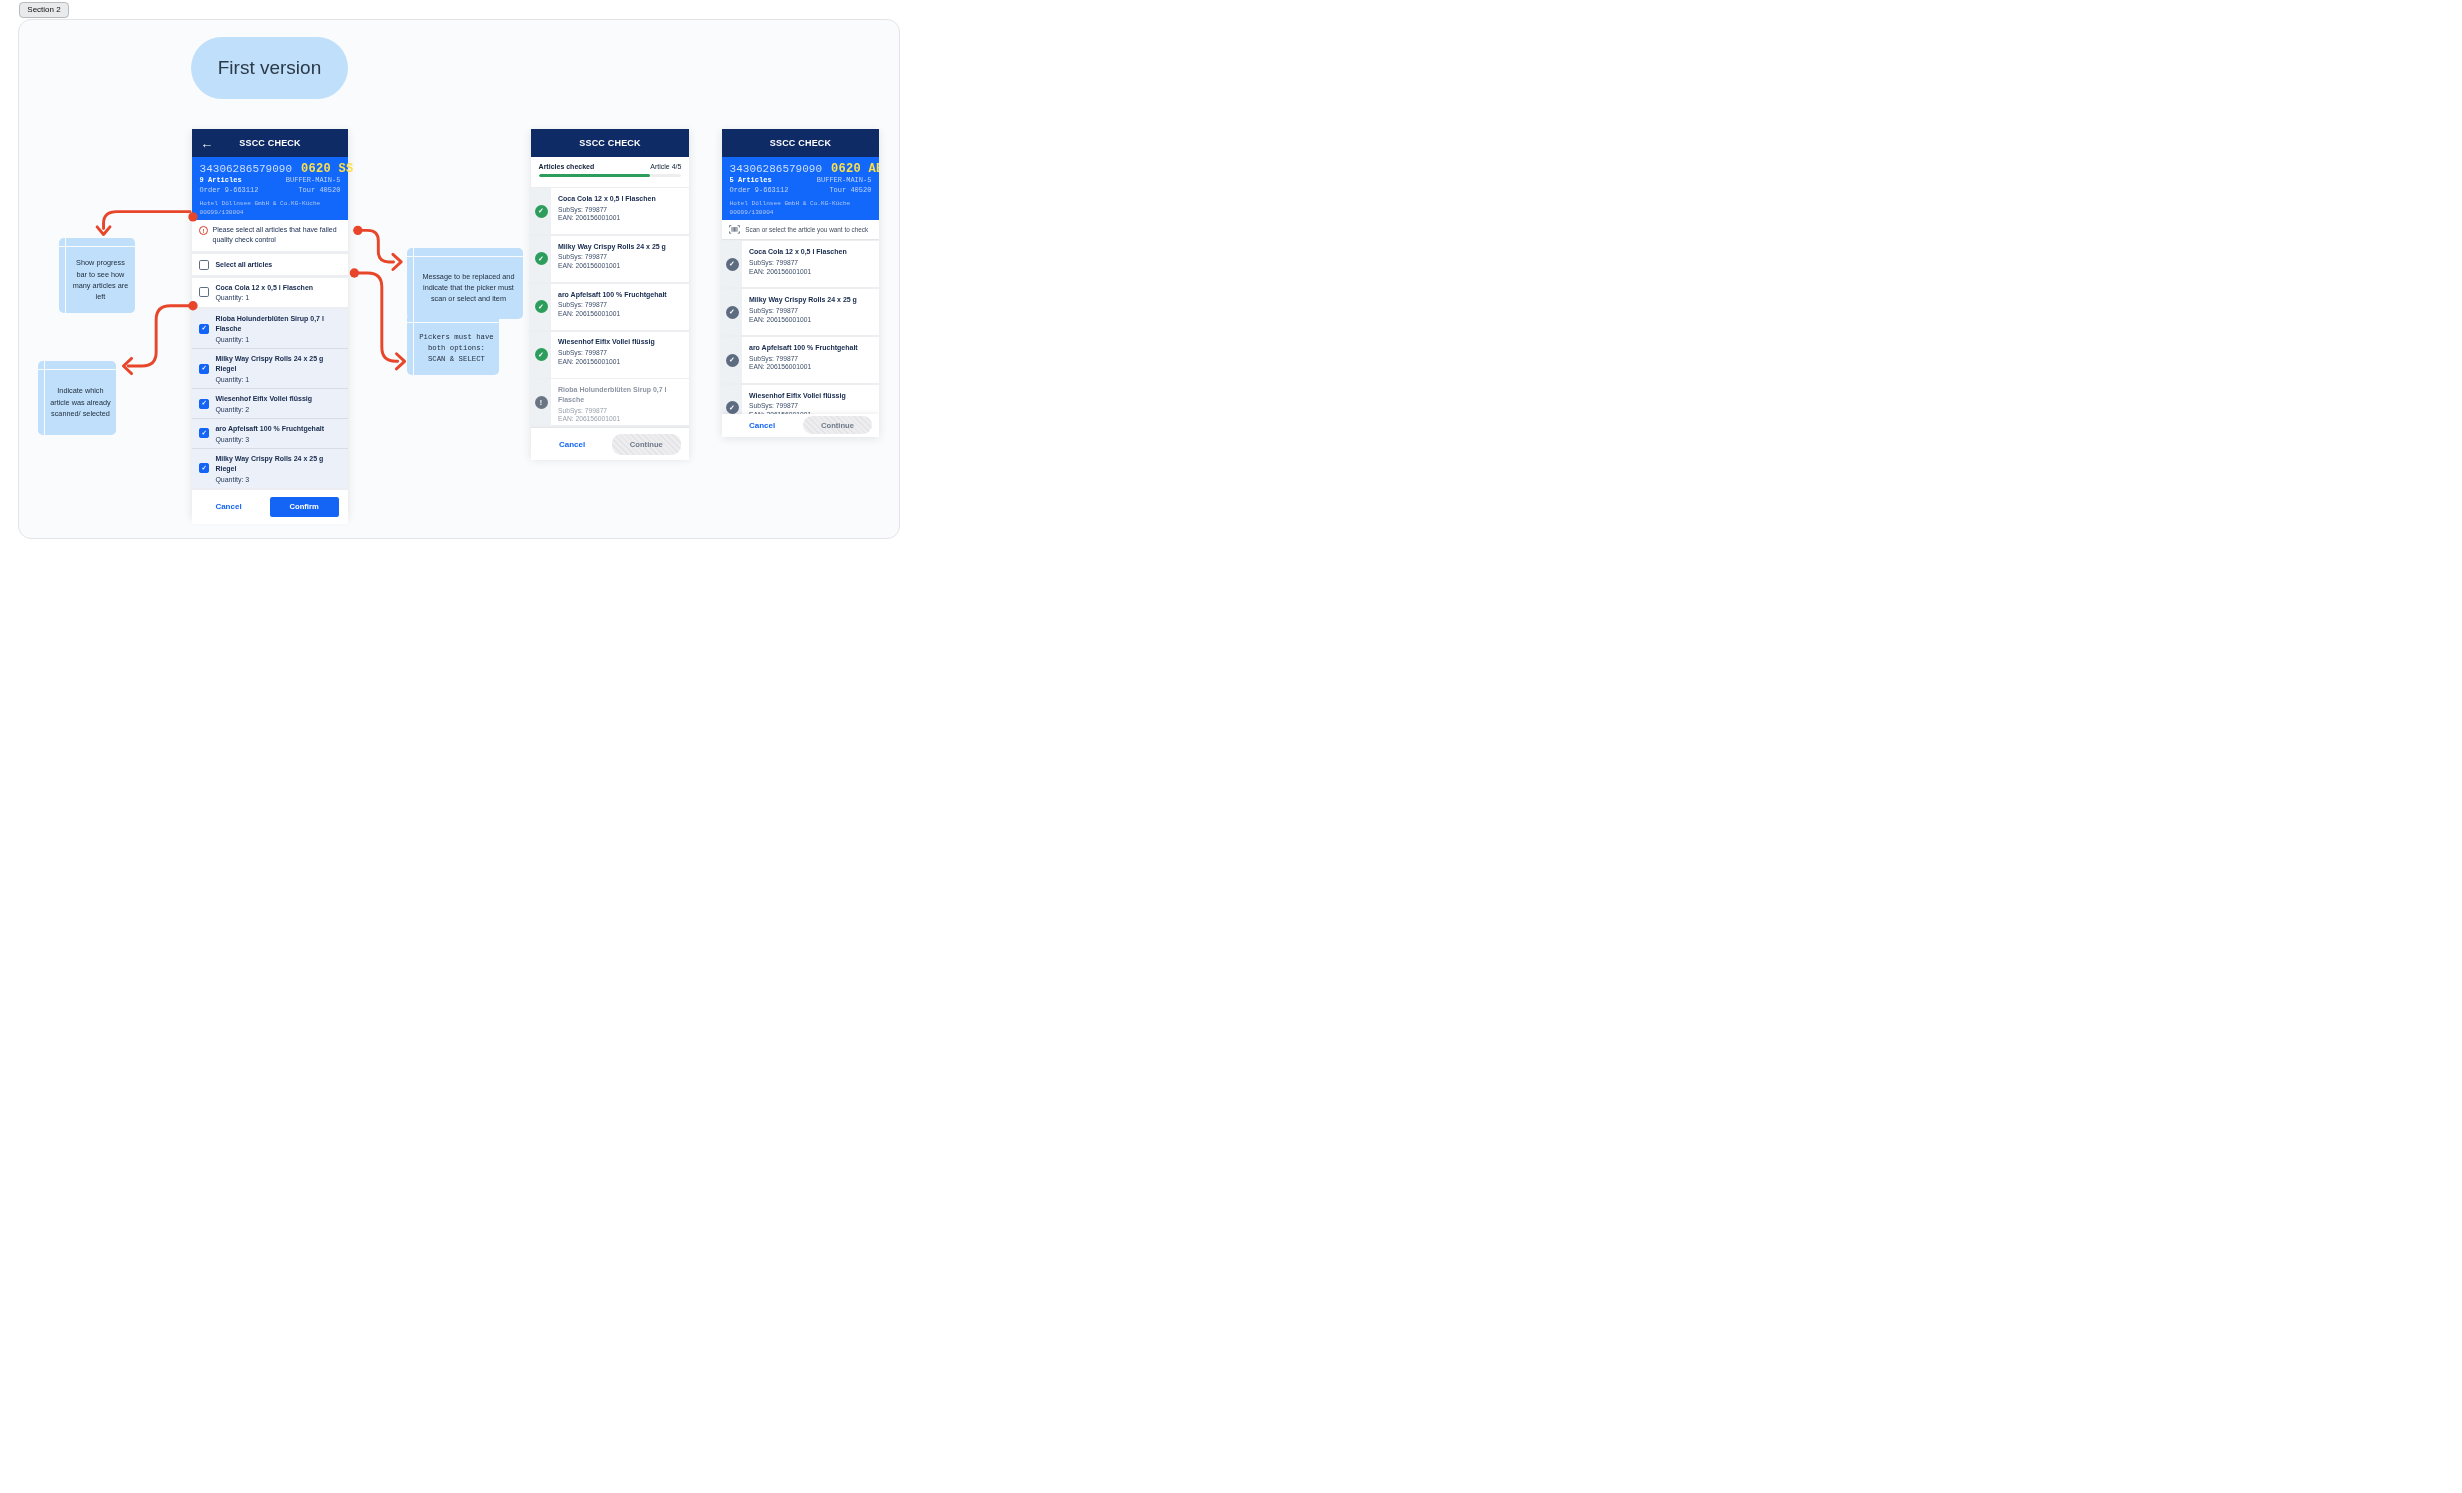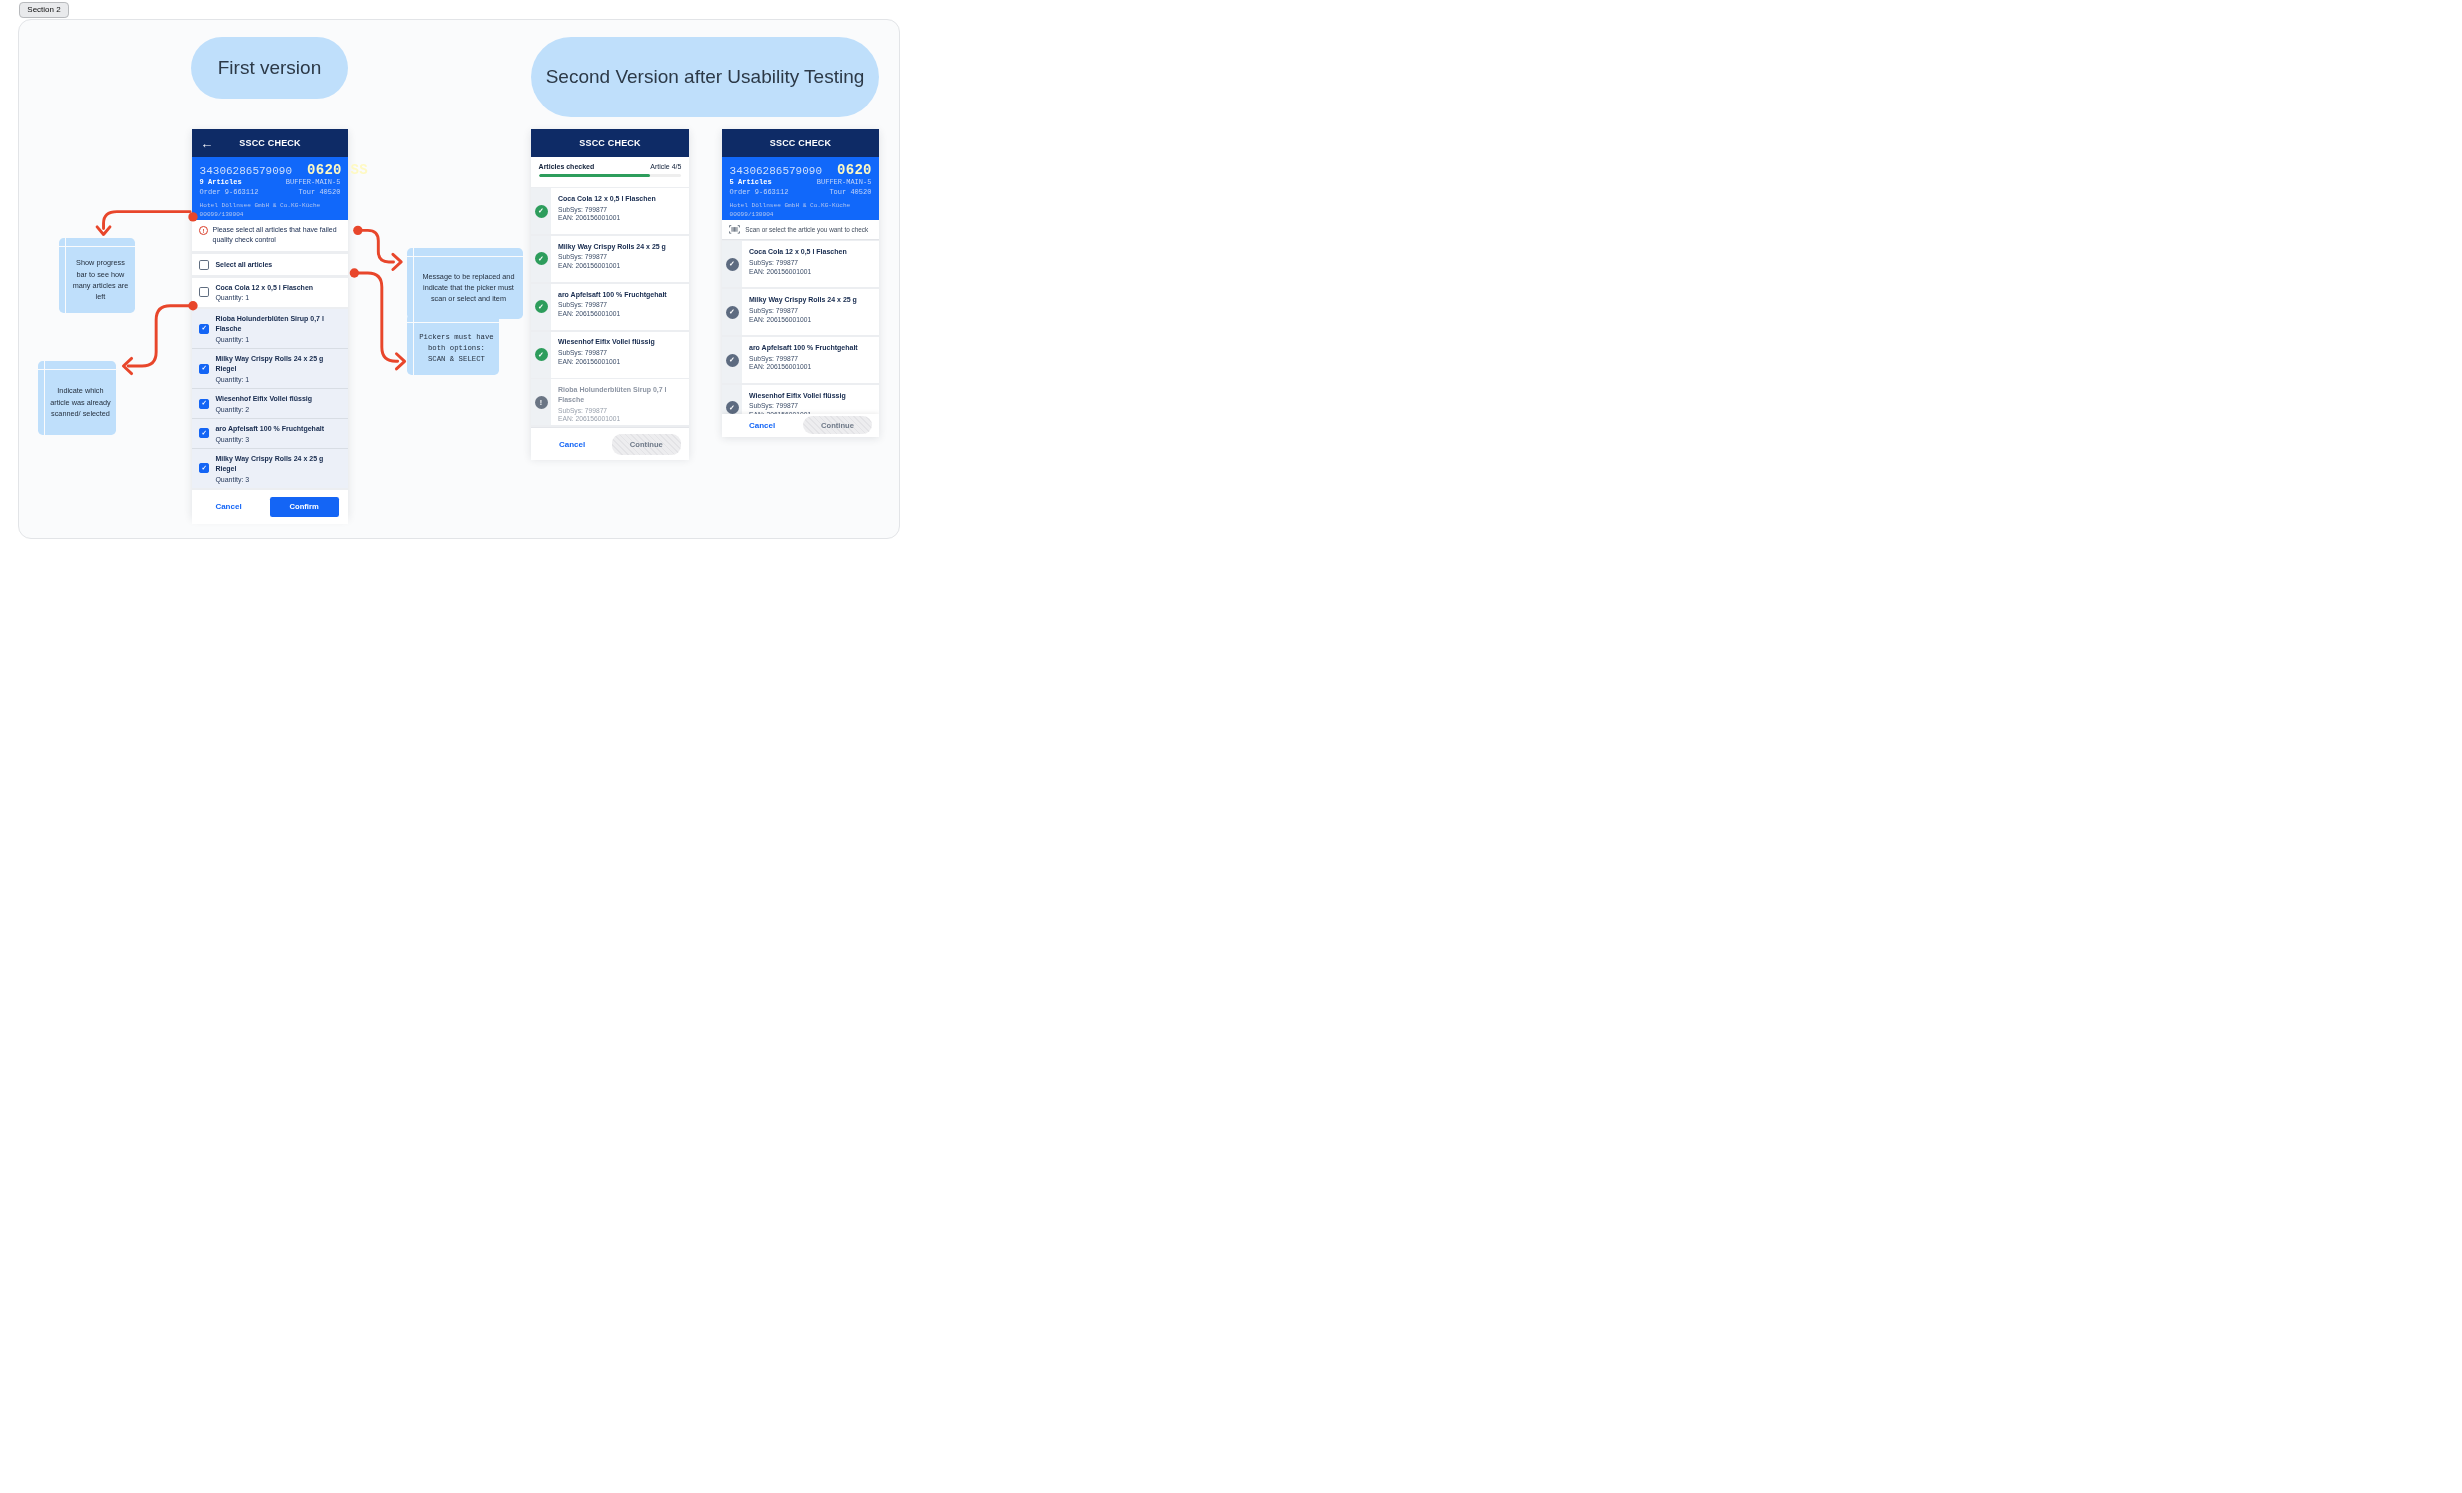--- a/index.html
+++ b/index.html
@@ -22,21 +22,21 @@
   #phone2{left:531px;top:129px;width:158px;height:329px;}
   #phone3{left:722px;top:129px;width:157px;height:308px;}
 
   .p-header{height:28px;background:#0e2b66;color:#fff;display:flex;align-items:center;justify-content:center;
     font-weight:bold;font-size:9px;letter-spacing:0.2px;position:relative;}
   .back-arrow{position:absolute;left:8.2px;font-size:13px;font-weight:normal;line-height:1;cursor:pointer;}
 
   .blueblock{height:63px;background:#1168fa;color:#fff;padding:5.3px 7.6px 0;box-sizing:border-box;font-family:Liberation Mono, monospace;}
   .sscc-line{display:flex;align-items:baseline;white-space:nowrap;}
   .sscc-light{font-size:11px;color:#cfdffb;}
-  .sscc-bold{font-size:14px;font-weight:800;color:#fef9c3;margin-left:15px;letter-spacing:0.3px;}
+  .sscc-bold{font-size:12px;font-weight:800;color:#fde047;margin-left:9px;letter-spacing:0.3px;}
   .meta-row{display:flex;justify-content:space-between;font-size:7px;color:#c2d4f8;line-height:1.4;}
   .meta-strong{color:#fff;font-weight:bold;}
   .cust{margin-top:4.1px;font-size:6.1px;color:#b3c6ef;line-height:1.4;}
 
   
   .msg-row{background:#fff;padding:5.3px 7px 5.9px;display:flex;gap:4.7px;}
   .warn-icon{width:8.8px;height:8.8px;border:1.2px solid #d93a26;border-radius:50%;color:#d93a26;font-weight:bold;
     font-size:5.9px;text-align:center;line-height:8.2px;flex:none;margin-top:0.6px;box-sizing:border-box;}
   .warn-icon::before{content:"!";}
   .msg-text{font-size:7px;color:#16294e;line-height:1.45;}
@@ -115,21 +115,20 @@
   .barcode-icon{flex:none;}
 </style>
 </head>
 <body>
 
 <div id="canvas">
   <div class="section-pill">Section 2</div>
   <div class="board"></div>
 
   <div class="bubble" id="bubble1">First version</div>
-  <div class="bubble" id="bubble2">Second Version after Usability Testing</div>
 
   <div class="phone" id="phone1">
     <div class="p-header">
       <span class="back-arrow">←</span>
       <span>SSCC CHECK</span>
     </div>
     <div class="blueblock">
       <div class="sscc-line">
         <span class="sscc-light">34306286579090</span>
         <span class="sscc-bold">0620 SS</span>

